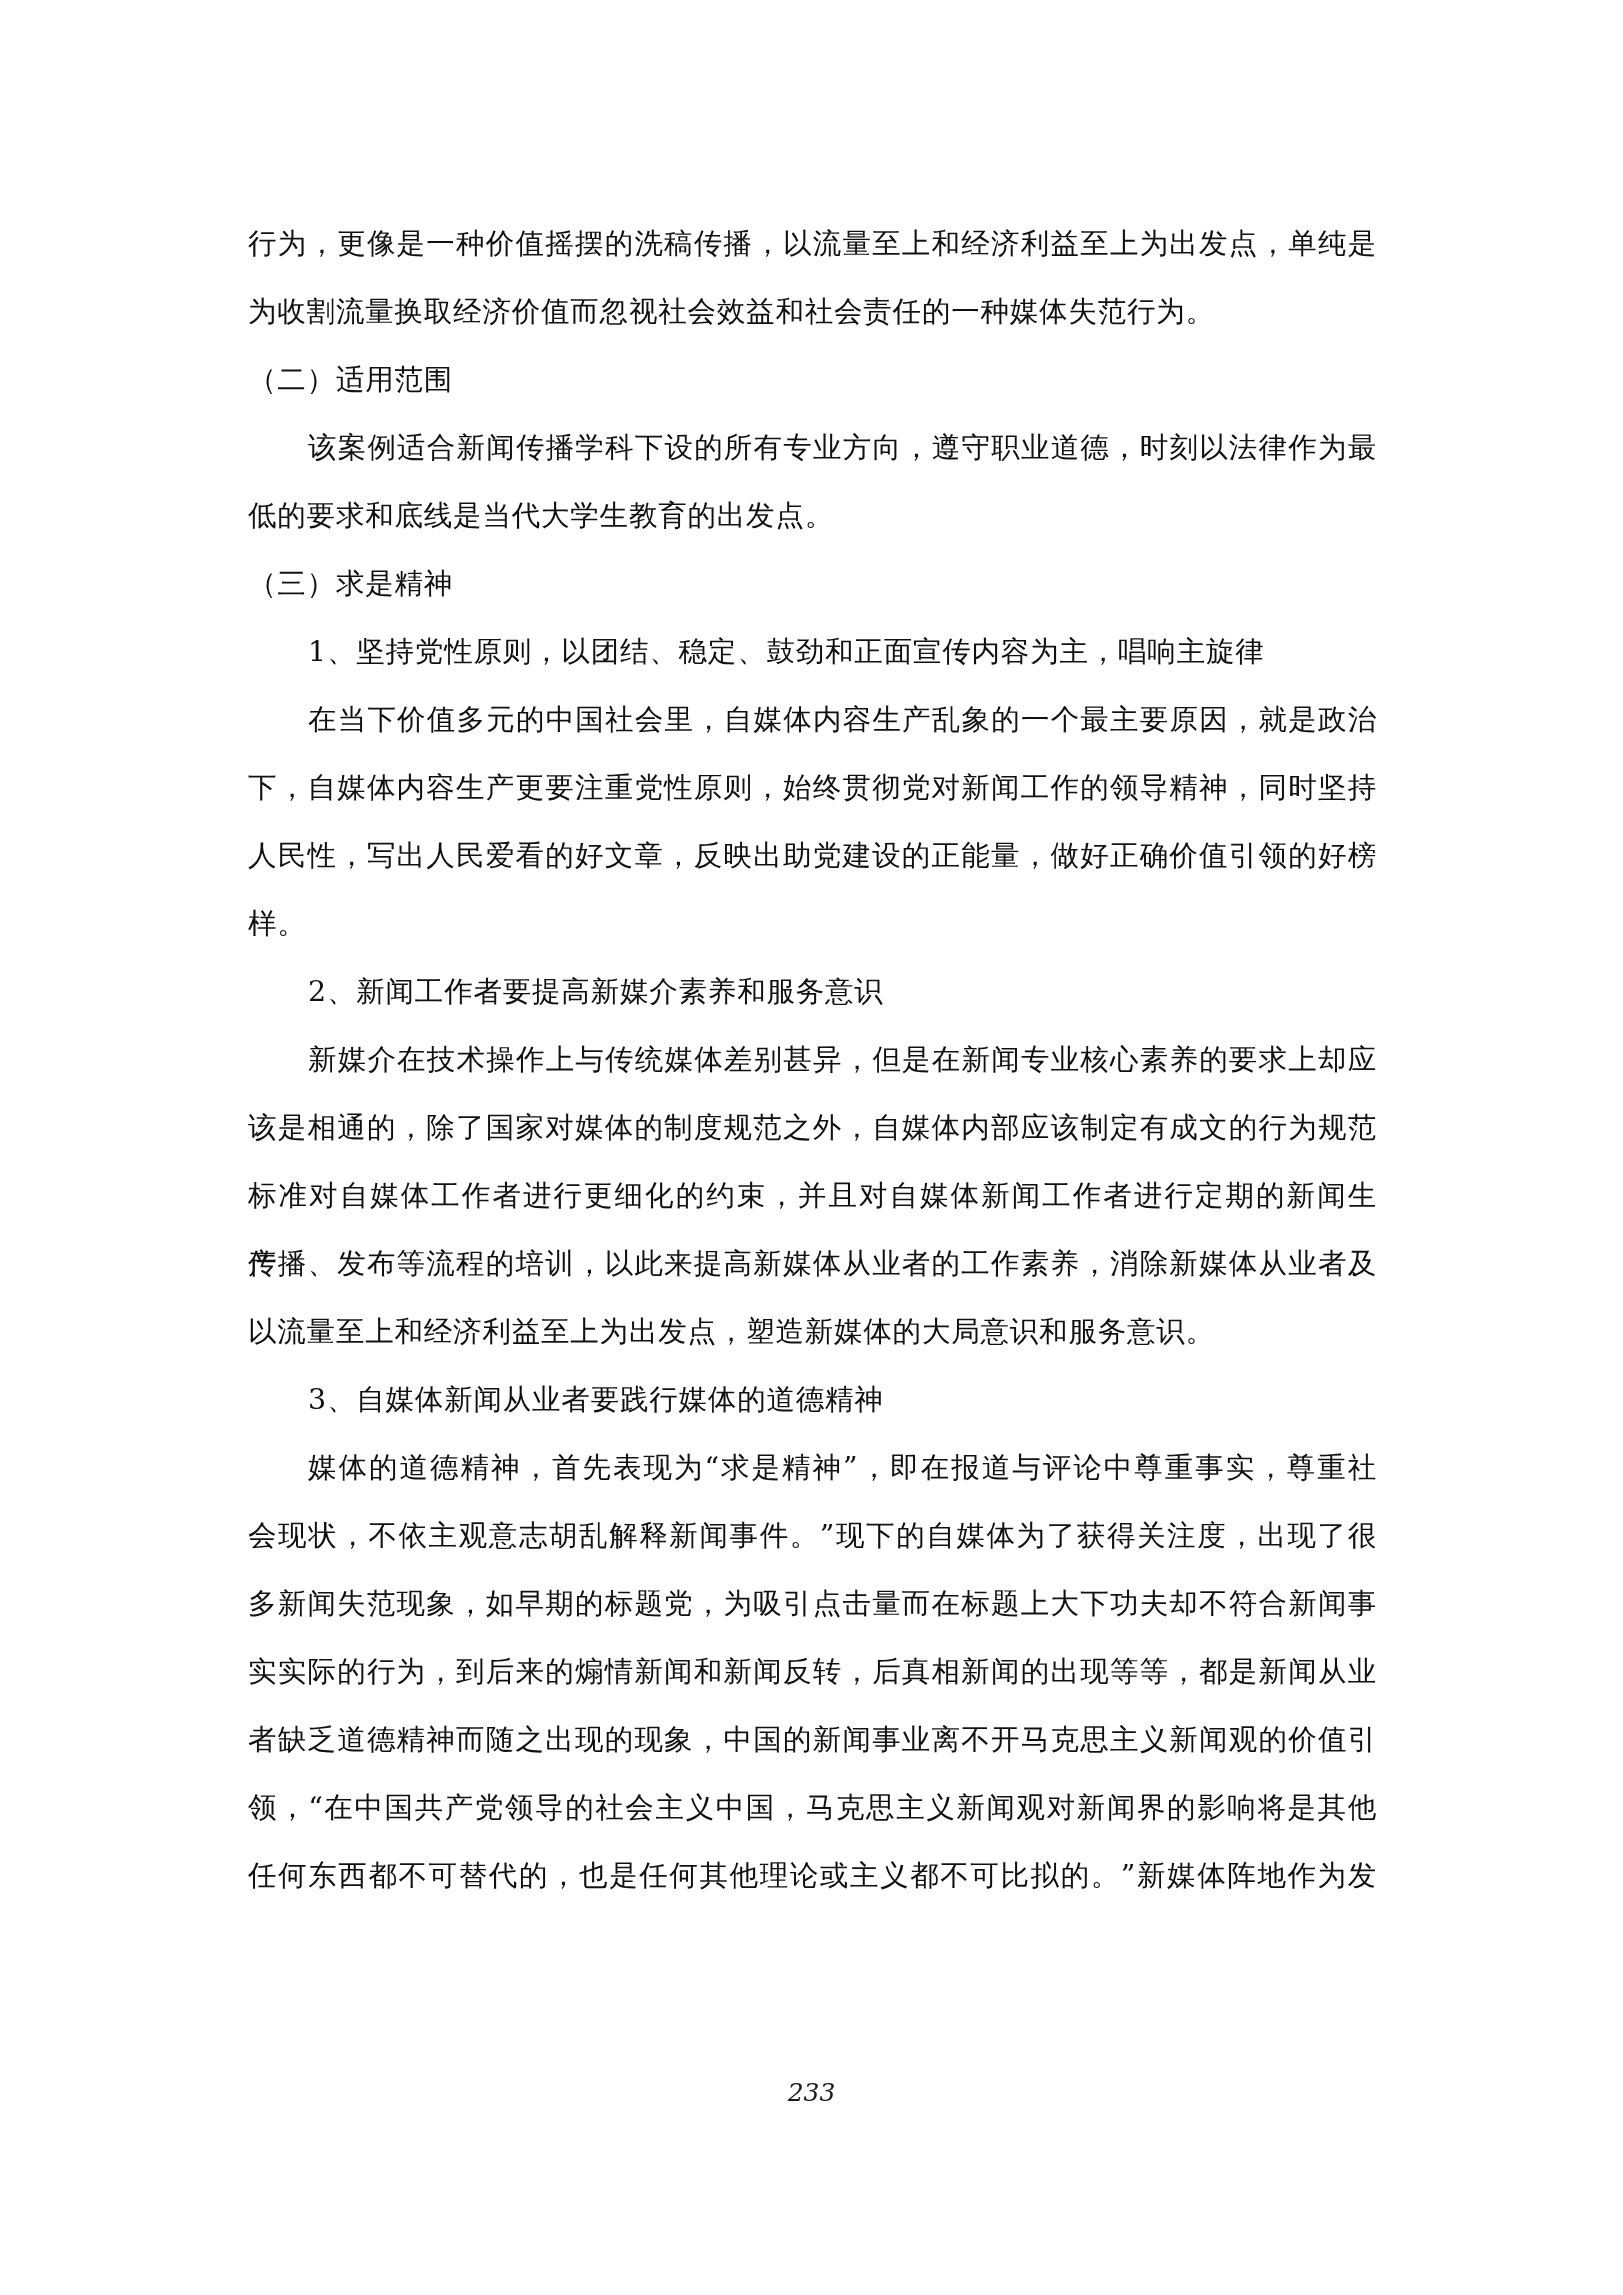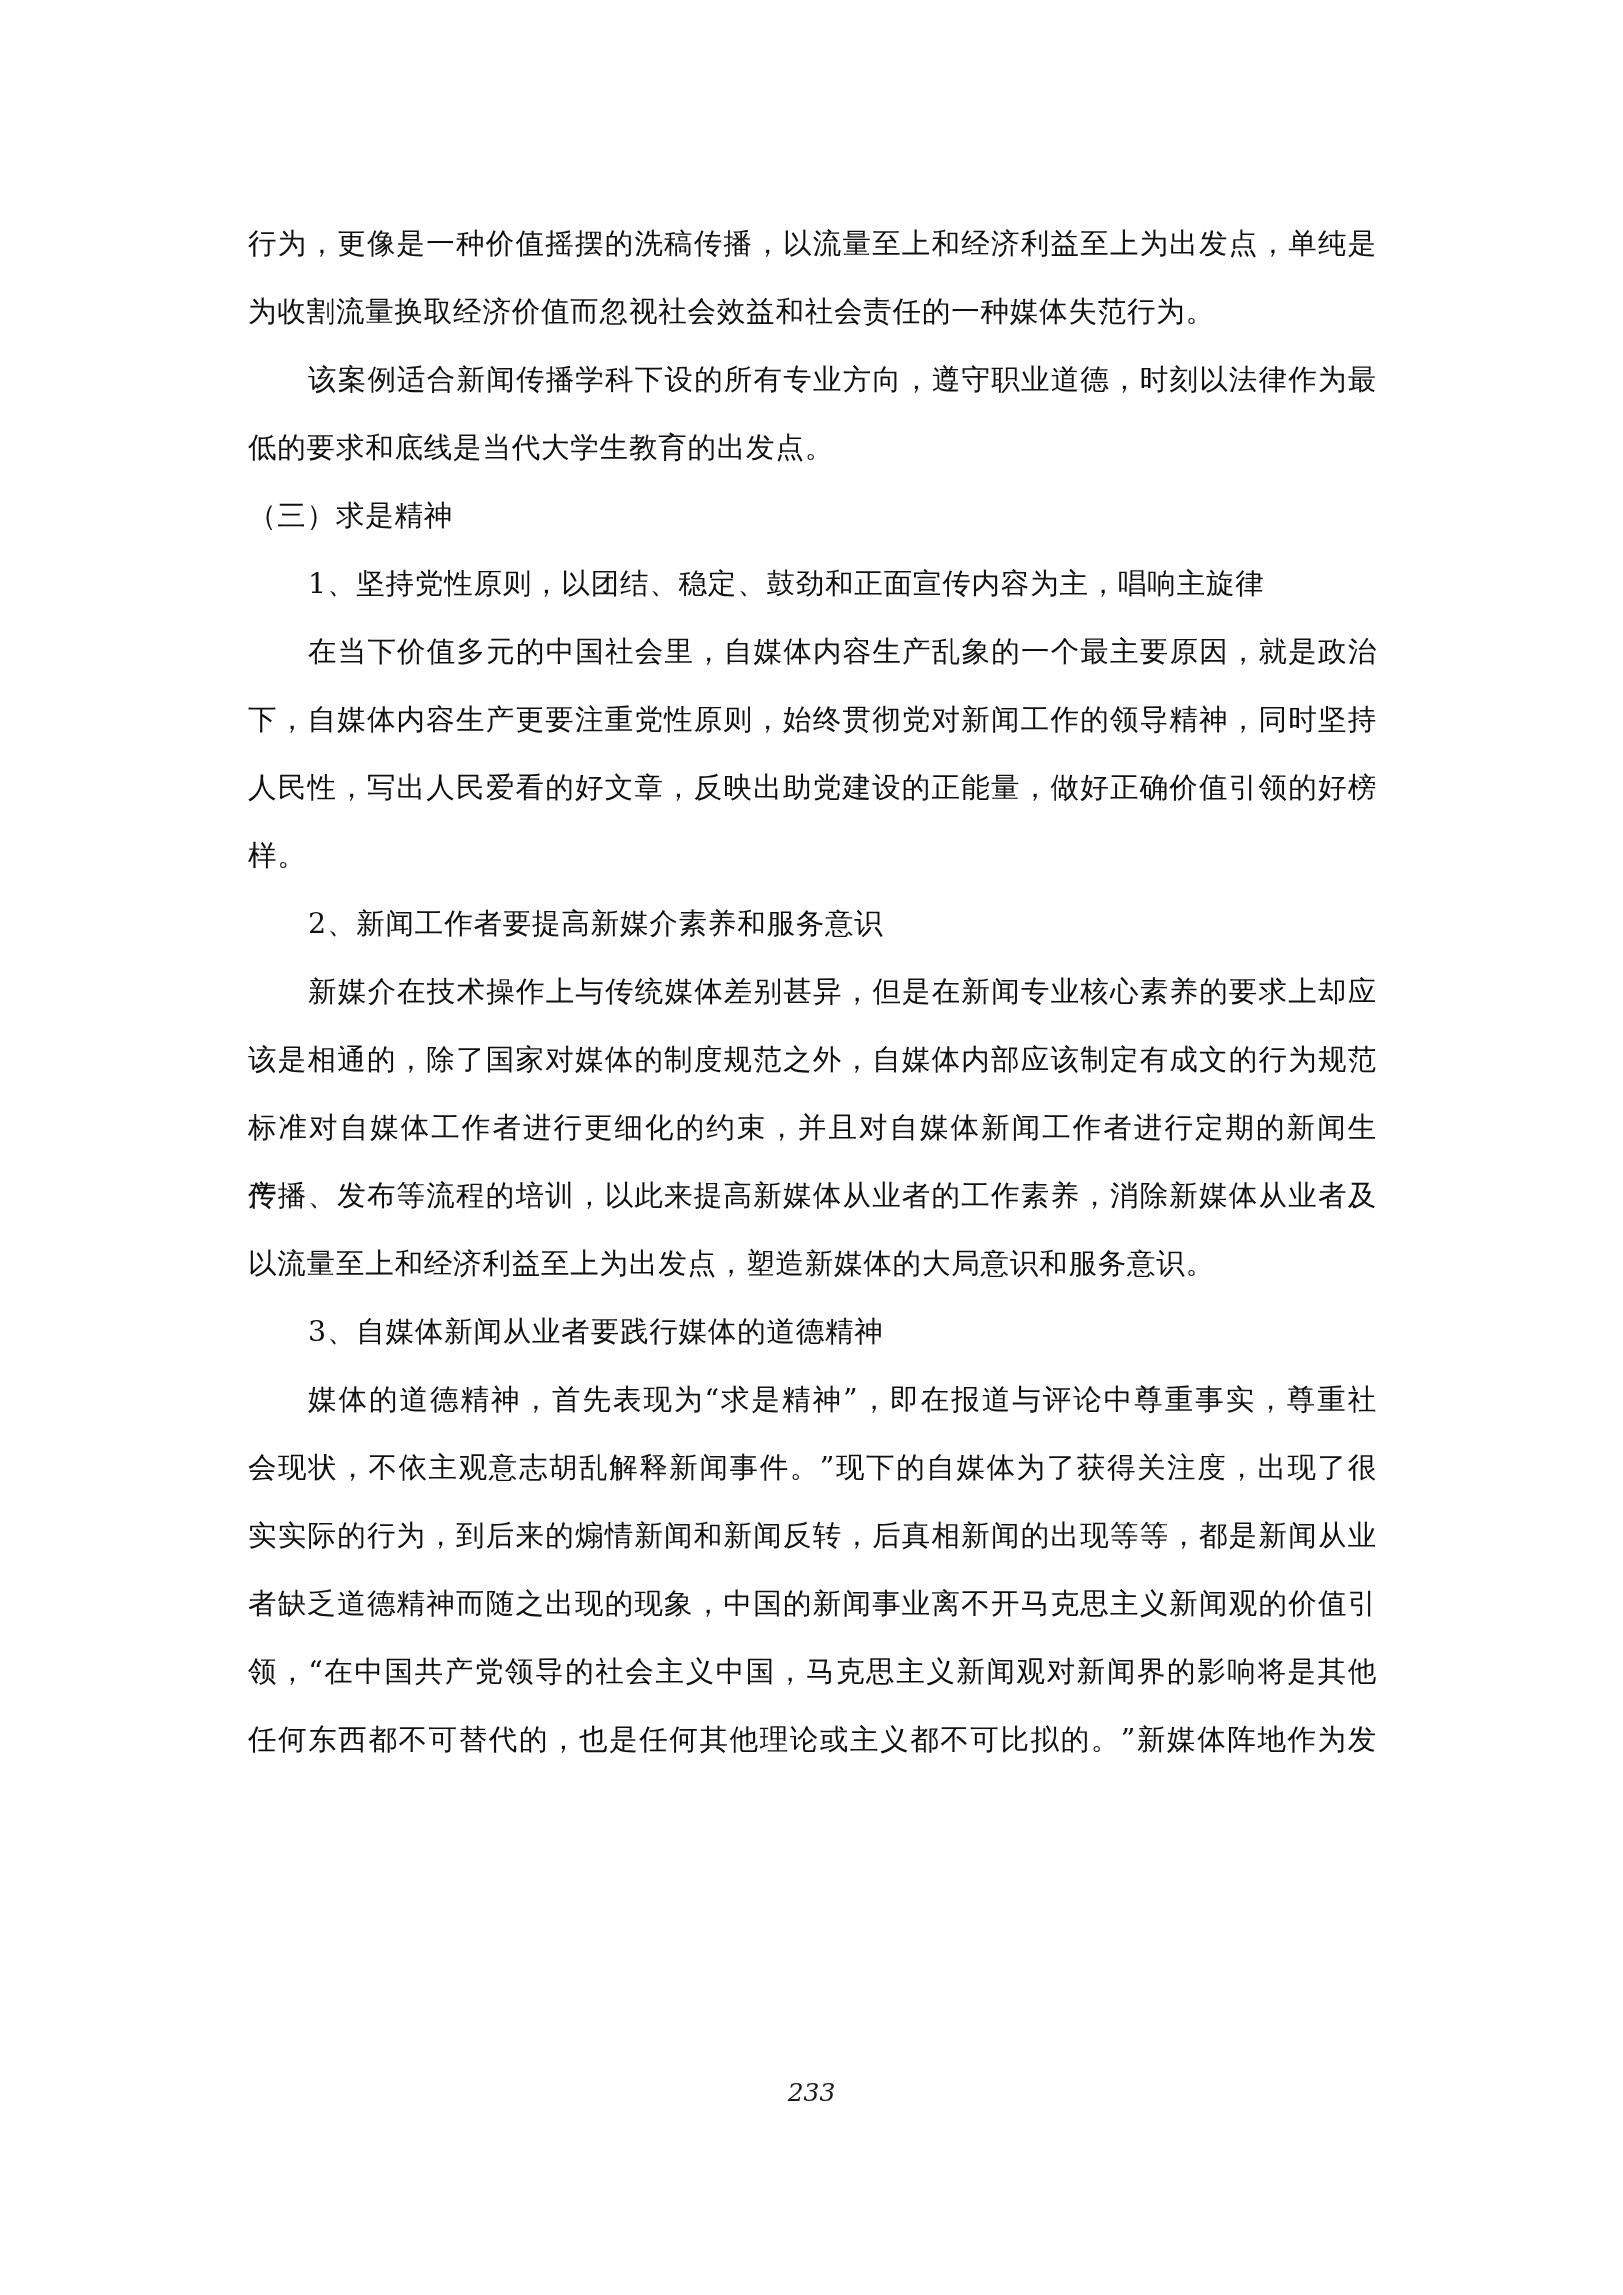--- a/index.html
+++ b/index.html
@@ -57,37 +57,39 @@
     font-style: italic;
   }
 </style>
 </head>
 <body>
 
 <div class="doc-page">
   <div class="doc-body">
       <div class="text-line justify">行为，更像是一种价值摇摆的洗稿传播，以流量至上和经济利益至上为出发点，单纯是</div>
       <div class="text-line">为收割流量换取经济价值而忽视社会效益和社会责任的一种媒体失范行为。</div>
+      <div class="text-line">（二）适用范围</div>
       <div class="text-line justify indent">该案例适合新闻传播学科下设的所有专业方向，遵守职业道德，时刻以法律作为最</div>
       <div class="text-line">低的要求和底线是当代大学生教育的出发点。</div>
       <div class="text-line">（三）求是精神</div>
       <div class="text-line indent">1、坚持党性原则，以团结、稳定、鼓劲和正面宣传内容为主，唱响主旋律</div>
       <div class="text-line justify indent">在当下价值多元的中国社会里，自媒体内容生产乱象的一个最主要原因，就是政治</div>
       <div class="text-line justify">下，自媒体内容生产更要注重党性原则，始终贯彻党对新闻工作的领导精神，同时坚持</div>
       <div class="text-line justify">人民性，写出人民爱看的好文章，反映出助党建设的正能量，做好正确价值引领的好榜</div>
       <div class="text-line">样。</div>
       <div class="text-line indent">2、新闻工作者要提高新媒介素养和服务意识</div>
       <div class="text-line justify indent">新媒介在技术操作上与传统媒体差别甚异，但是在新闻专业核心素养的要求上却应</div>
       <div class="text-line justify">该是相通的，除了国家对媒体的制度规范之外，自媒体内部应该制定有成文的行为规范</div>
       <div class="text-line justify">标准对自媒体工作者进行更细化的约束，并且对自媒体新闻工作者进行定期的新闻生产、</div>
       <div class="text-line justify">传播、发布等流程的培训，以此来提高新媒体从业者的工作素养，消除新媒体从业者及</div>
       <div class="text-line">以流量至上和经济利益至上为出发点，塑造新媒体的大局意识和服务意识。</div>
       <div class="text-line indent">3、自媒体新闻从业者要践行媒体的道德精神</div>
       <div class="text-line justify indent">媒体的道德精神，首先表现为“求是精神”，即在报道与评论中尊重事实，尊重社</div>
       <div class="text-line justify">会现状，不依主观意志胡乱解释新闻事件。”现下的自媒体为了获得关注度，出现了很</div>
+      <div class="text-line justify">多新闻失范现象，如早期的标题党，为吸引点击量而在标题上大下功夫却不符合新闻事</div>
       <div class="text-line justify">实实际的行为，到后来的煽情新闻和新闻反转，后真相新闻的出现等等，都是新闻从业</div>
       <div class="text-line justify">者缺乏道德精神而随之出现的现象，中国的新闻事业离不开马克思主义新闻观的价值引</div>
       <div class="text-line justify">领，“在中国共产党领导的社会主义中国，马克思主义新闻观对新闻界的影响将是其他</div>
       <div class="text-line justify">任何东西都不可替代的，也是任何其他理论或主义都不可比拟的。”新媒体阵地作为发</div>
     </div>
   <div class="page-number">233</div>
 </div>
 
 
 </body></html>

